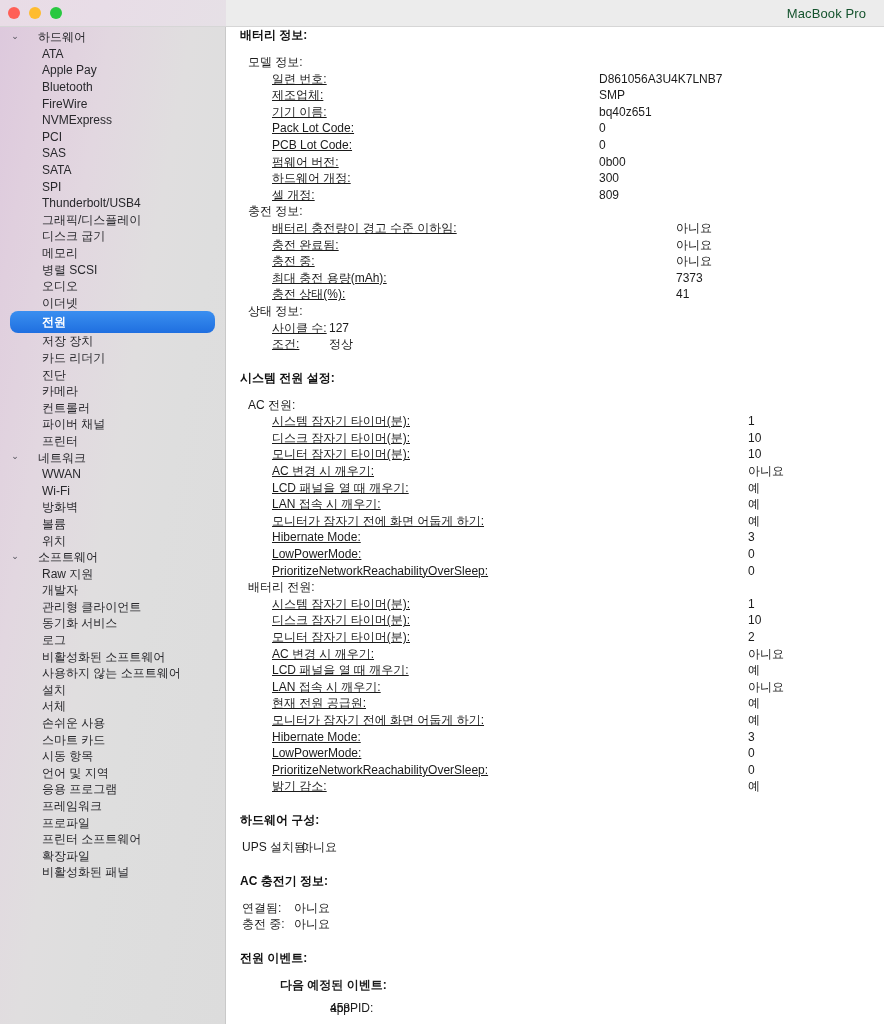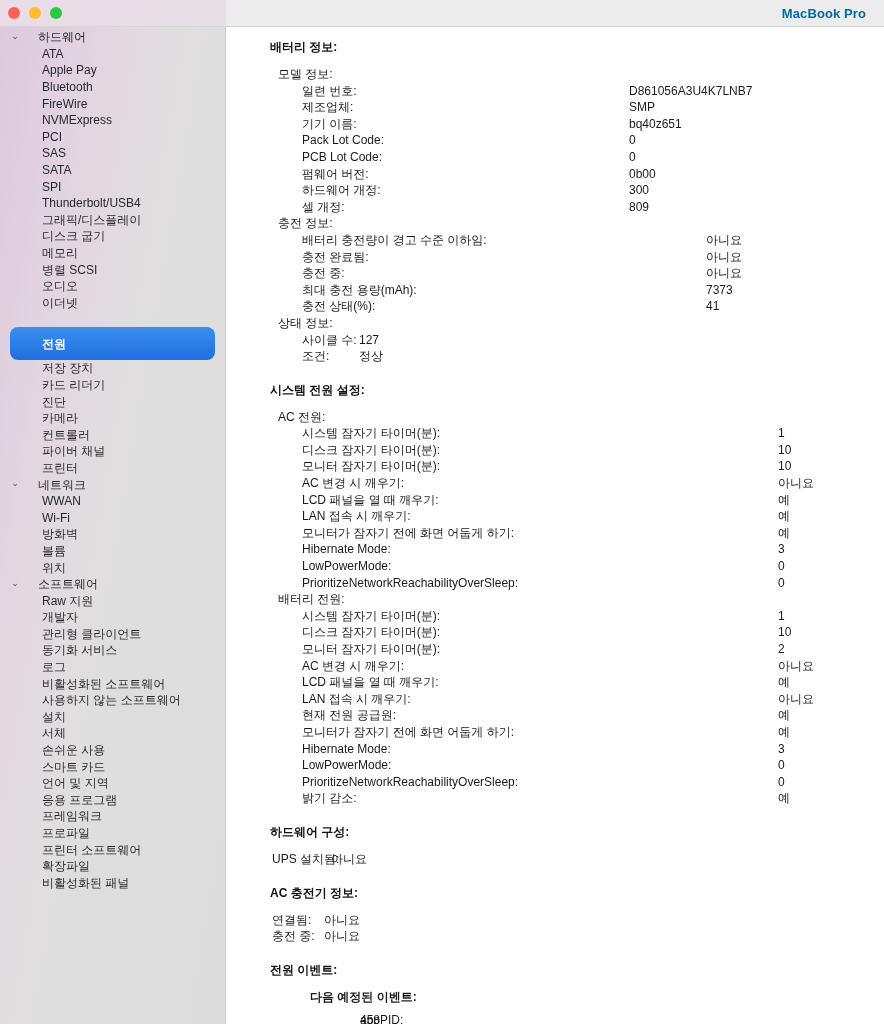--- a/index.html
+++ b/index.html
@@ -43,22 +43,22 @@
     display: block;
   }
   .traffic.close  { background: #ff5f57; }
   .traffic.min    { background: #febc2e; }
   .traffic.max    { background: #28c840; }
   #window-title {
     flex: 1;
     text-align: right;
     padding-right: 18px;
     font-size: 13px;
-    font-weight: bold;
-    color: #0369a1;
+    font-weight: normal;
+    color: #14532d;
     letter-spacing: 0.1px;
   }
 
   
   #body {
     flex: 1 1 auto;
     display: flex;
     min-height: 0;
   }
 
@@ -90,40 +90,38 @@
     font-size: 9px;
     color: #51515a;
     line-height: 1;
     transform: translateY(-1px);
   }
   .sb-row .lbl { display: block; }
   .sb-row.child { padding-left: 0; }
   .sb-row.child .lbl { margin-left: 42px; text-align: right; }
   .sb-row.group .lbl { margin-left: 16px; }
   .sb-row.selected {
-    margin: 16px 10px 0 10px;
+    margin: 0 10px 0 10px;
     padding-left: 0;
     border-radius: 8px;
     background: linear-gradient(180deg, #3a8ff0 0%, #1f6fe0 100%);
     color: #ffffff;
     font-weight: bold;
-    height: 33px;
+    height: 22px;
   }
   .sb-row.selected .lbl { margin-left: 32px; }
 
   
   #content {
     flex: 1 1 auto;
     background: #ffffff;
     overflow: hidden;
     position: relative;
     font-size: 12px;
     color: #1b1b1b;
-    padding-top: 12px;
-    margin-left: 30px;
   }
   #content-inner { width: 1100px; }
 
   .sec-head {
     font-size: 12px;
     font-weight: bold;
     color: #111;
     margin-left: 14px;
     margin-top: 17px;
     margin-bottom: 3px;
@@ -144,21 +142,21 @@
     line-height: 16.6px;
     font-size: 12px;
     color: #1b1b1b;
     white-space: nowrap;
   }
   .row .k { display: block; }
   .row .v { display: block; }
 
   
   .i1 { margin-left: 22px; }   
-  .i2 { margin-left: 46px; }   
+  .i2 { margin-left: 46px; text-decoration: underline; }   
   .i0 { margin-left: 16px; }   
   .i3 { margin-left: 54px; }   
   .i4 { margin-left: 104px; }  
 
   
   .vcolA .v { position: absolute; left: 373px; text-align: center; }
   .vcolB .v { position: absolute; left: 450px; }
   .vcolC .v { position: absolute; left: 522px; }
   .row { position: relative; }
 </style>
@@ -310,20 +308,23 @@
         <div class="sb-row child">
           <span class="lbl">서체</span>
         </div>
         <div class="sb-row child">
           <span class="lbl">손쉬운 사용</span>
         </div>
         <div class="sb-row child">
           <span class="lbl">스마트 카드</span>
         </div>
         <div class="sb-row child">
+          <span class="lbl">시동 항목</span>
+        </div>
+        <div class="sb-row child">
           <span class="lbl">언어 및 지역</span>
         </div>
         <div class="sb-row child">
           <span class="lbl">응용 프로그램</span>
         </div>
         <div class="sb-row child">
           <span class="lbl">프레임워크</span>
         </div>
         <div class="sb-row child">
           <span class="lbl">프로파일</span>

